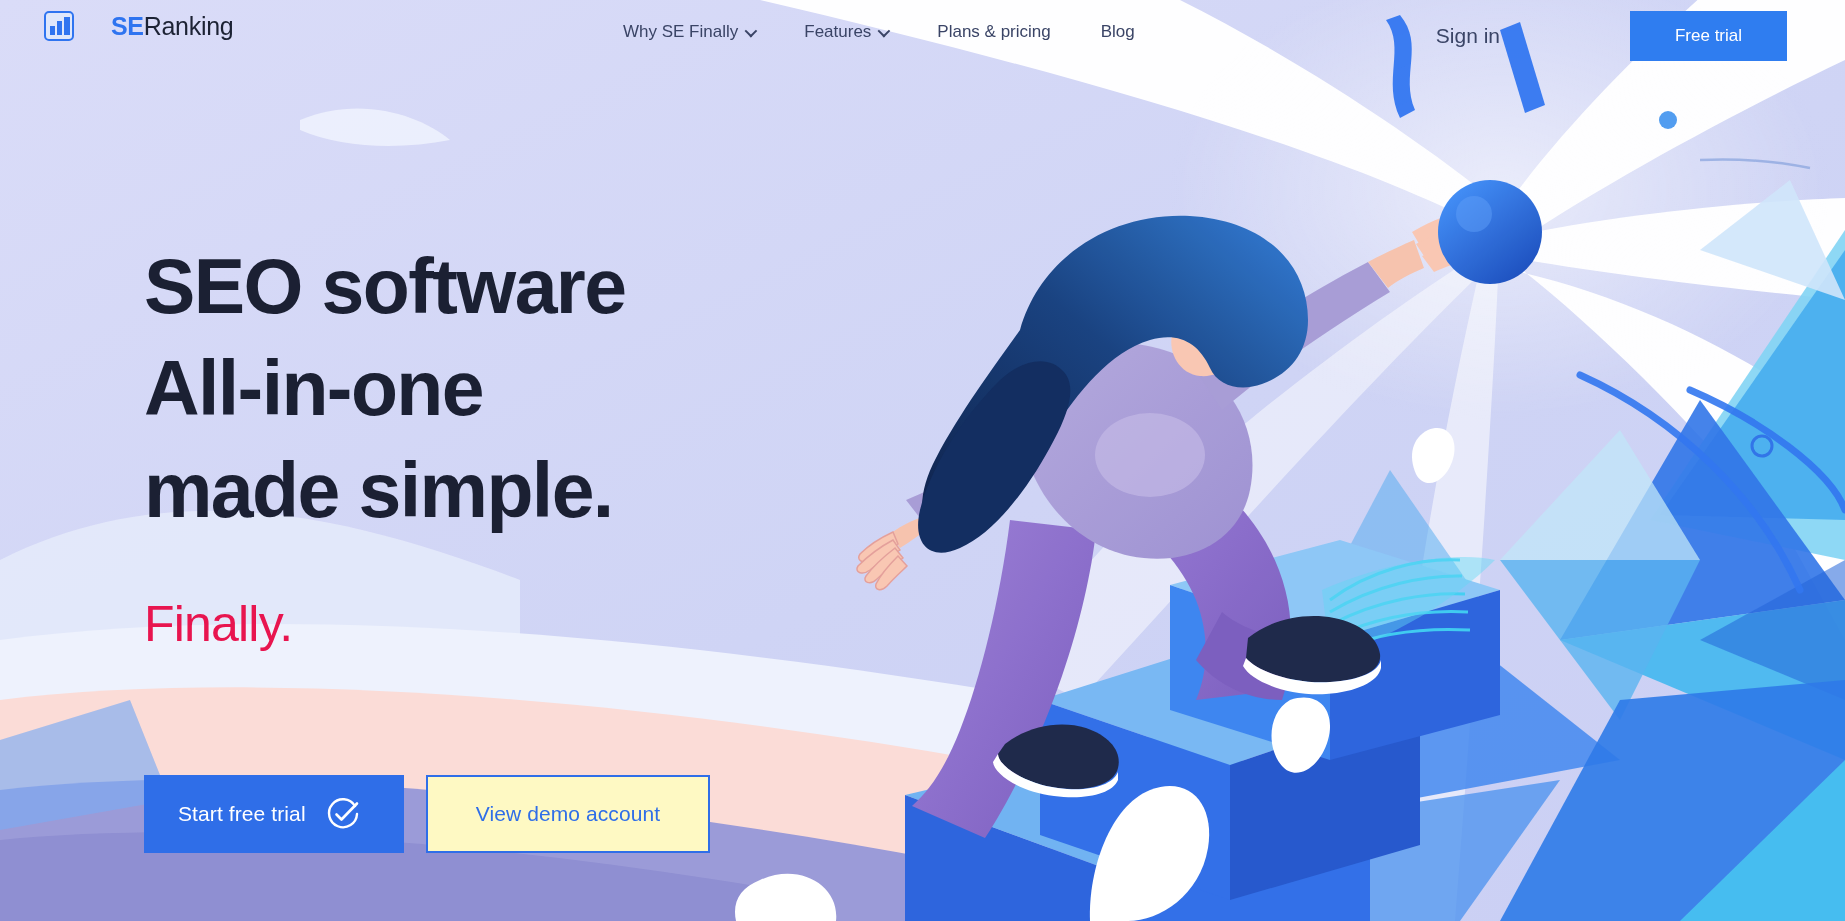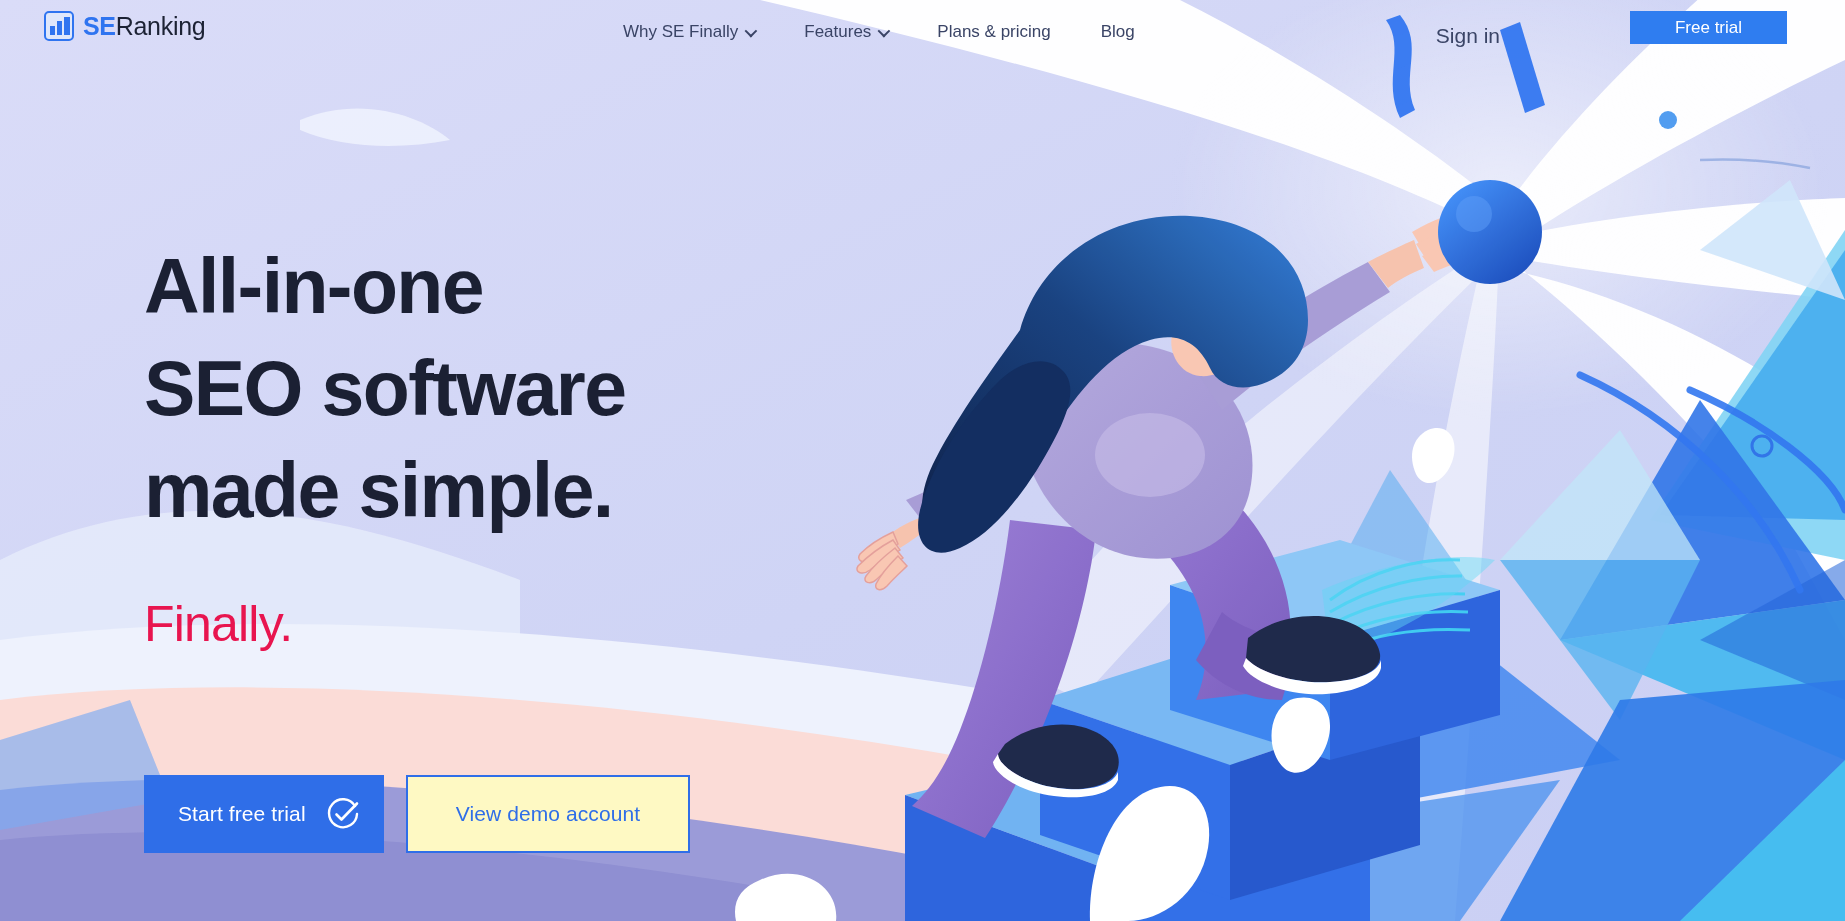--- a/index.html
+++ b/index.html
@@ -47,21 +47,21 @@
     overflow:hidden;
   }
   .logo-mark i {
     position:absolute; bottom:4px;
     background:#2f74f0; display:block;
   }
   .logo-mark i:nth-child(1){ left:3.5px; width:5px; height:9px; }
   .logo-mark i:nth-child(2){ left:10.5px; width:5px; height:14px; }
   .logo-mark i:nth-child(3){ left:17.5px; width:6px; height:18px; }
   .logo-word { font-size:25px; letter-spacing:-0.3px; line-height:30px; white-space:nowrap; }
-  .logo-word .se { color:#2f74f0; font-weight:700; }
+  .logo-word .se { color:#2f74f0; font-weight:700;margin-left:28px; }
   .logo-word .rk { color:#1c2234; font-weight:500; }
 
   
   #mainnav {
     position:absolute; left:598px; top:22px;
     display:flex; align-items:center; gap:0px;
   }
   .nav-item {
     display:flex; align-items:center; gap:7px;
     font-size:17px; color:#3a4466;
@@ -79,21 +79,21 @@
 
   
   #signin {
     position:absolute; right:345px; top:24px;
     font-size:21px; color:#3a4466;
     text-decoration:none; white-space:nowrap;
     cursor:pointer;
   }
   #freetrial {
     position:absolute; right:58px; top:11px;
-    width:157px; height:33px;
+    width:157px; height:50px;
     background:#2f7df0;
     color:#ffffff;
     font-size:17px;
     border:none;
     display:flex; align-items:center; justify-content:center;
     cursor:pointer;
     font-family:"Liberation Sans", sans-serif;
   }
 
   
@@ -122,21 +122,21 @@
     position:absolute; left:144px; top:775px;
     display:flex; align-items:center; gap:22px;
     z-index:30;
   }
   #btn-start {
     height:78px;
     background:#2f6ee8;
     color:#ffffff;
     border:none;
     font-size:21px;
-    padding:0 24px 0 34px;
+    padding:0 44px 0 34px;
     display:flex; align-items:center; gap:20px;
     cursor:pointer;
     font-family:"Liberation Sans", sans-serif;
     letter-spacing:0.1px;
   }
   #btn-demo {
     height:78px;
     background:#fef9c3;
     color:#2f6ee8;
     border:2.5px solid #2f6ee8;
@@ -362,22 +362,22 @@
       </a>
     </nav>
 
     <a id="signin" href="#">Sign in</a>
 
     <button id="freetrial">Free trial</button>
   </div>
 
   <div id="hero">
     <h1 id="headline">
+      <span>SEO software</span>
       <span>All-in-one</span>
-      <span>SEO software</span>
       <span>made simple.</span>
     </h1>
     <div id="subheadline">Finally.</div>
   </div>
 
   <div id="cta-row">
     <button id="btn-start">
       <span>Start free trial</span>
       <svg class="check-circle" viewBox="0 0 34 34">
         <path d="M29,9 A14,14 0 1 0 31,17" fill="none" stroke="#ffffff" stroke-width="2.4" stroke-linecap="round"></path>

